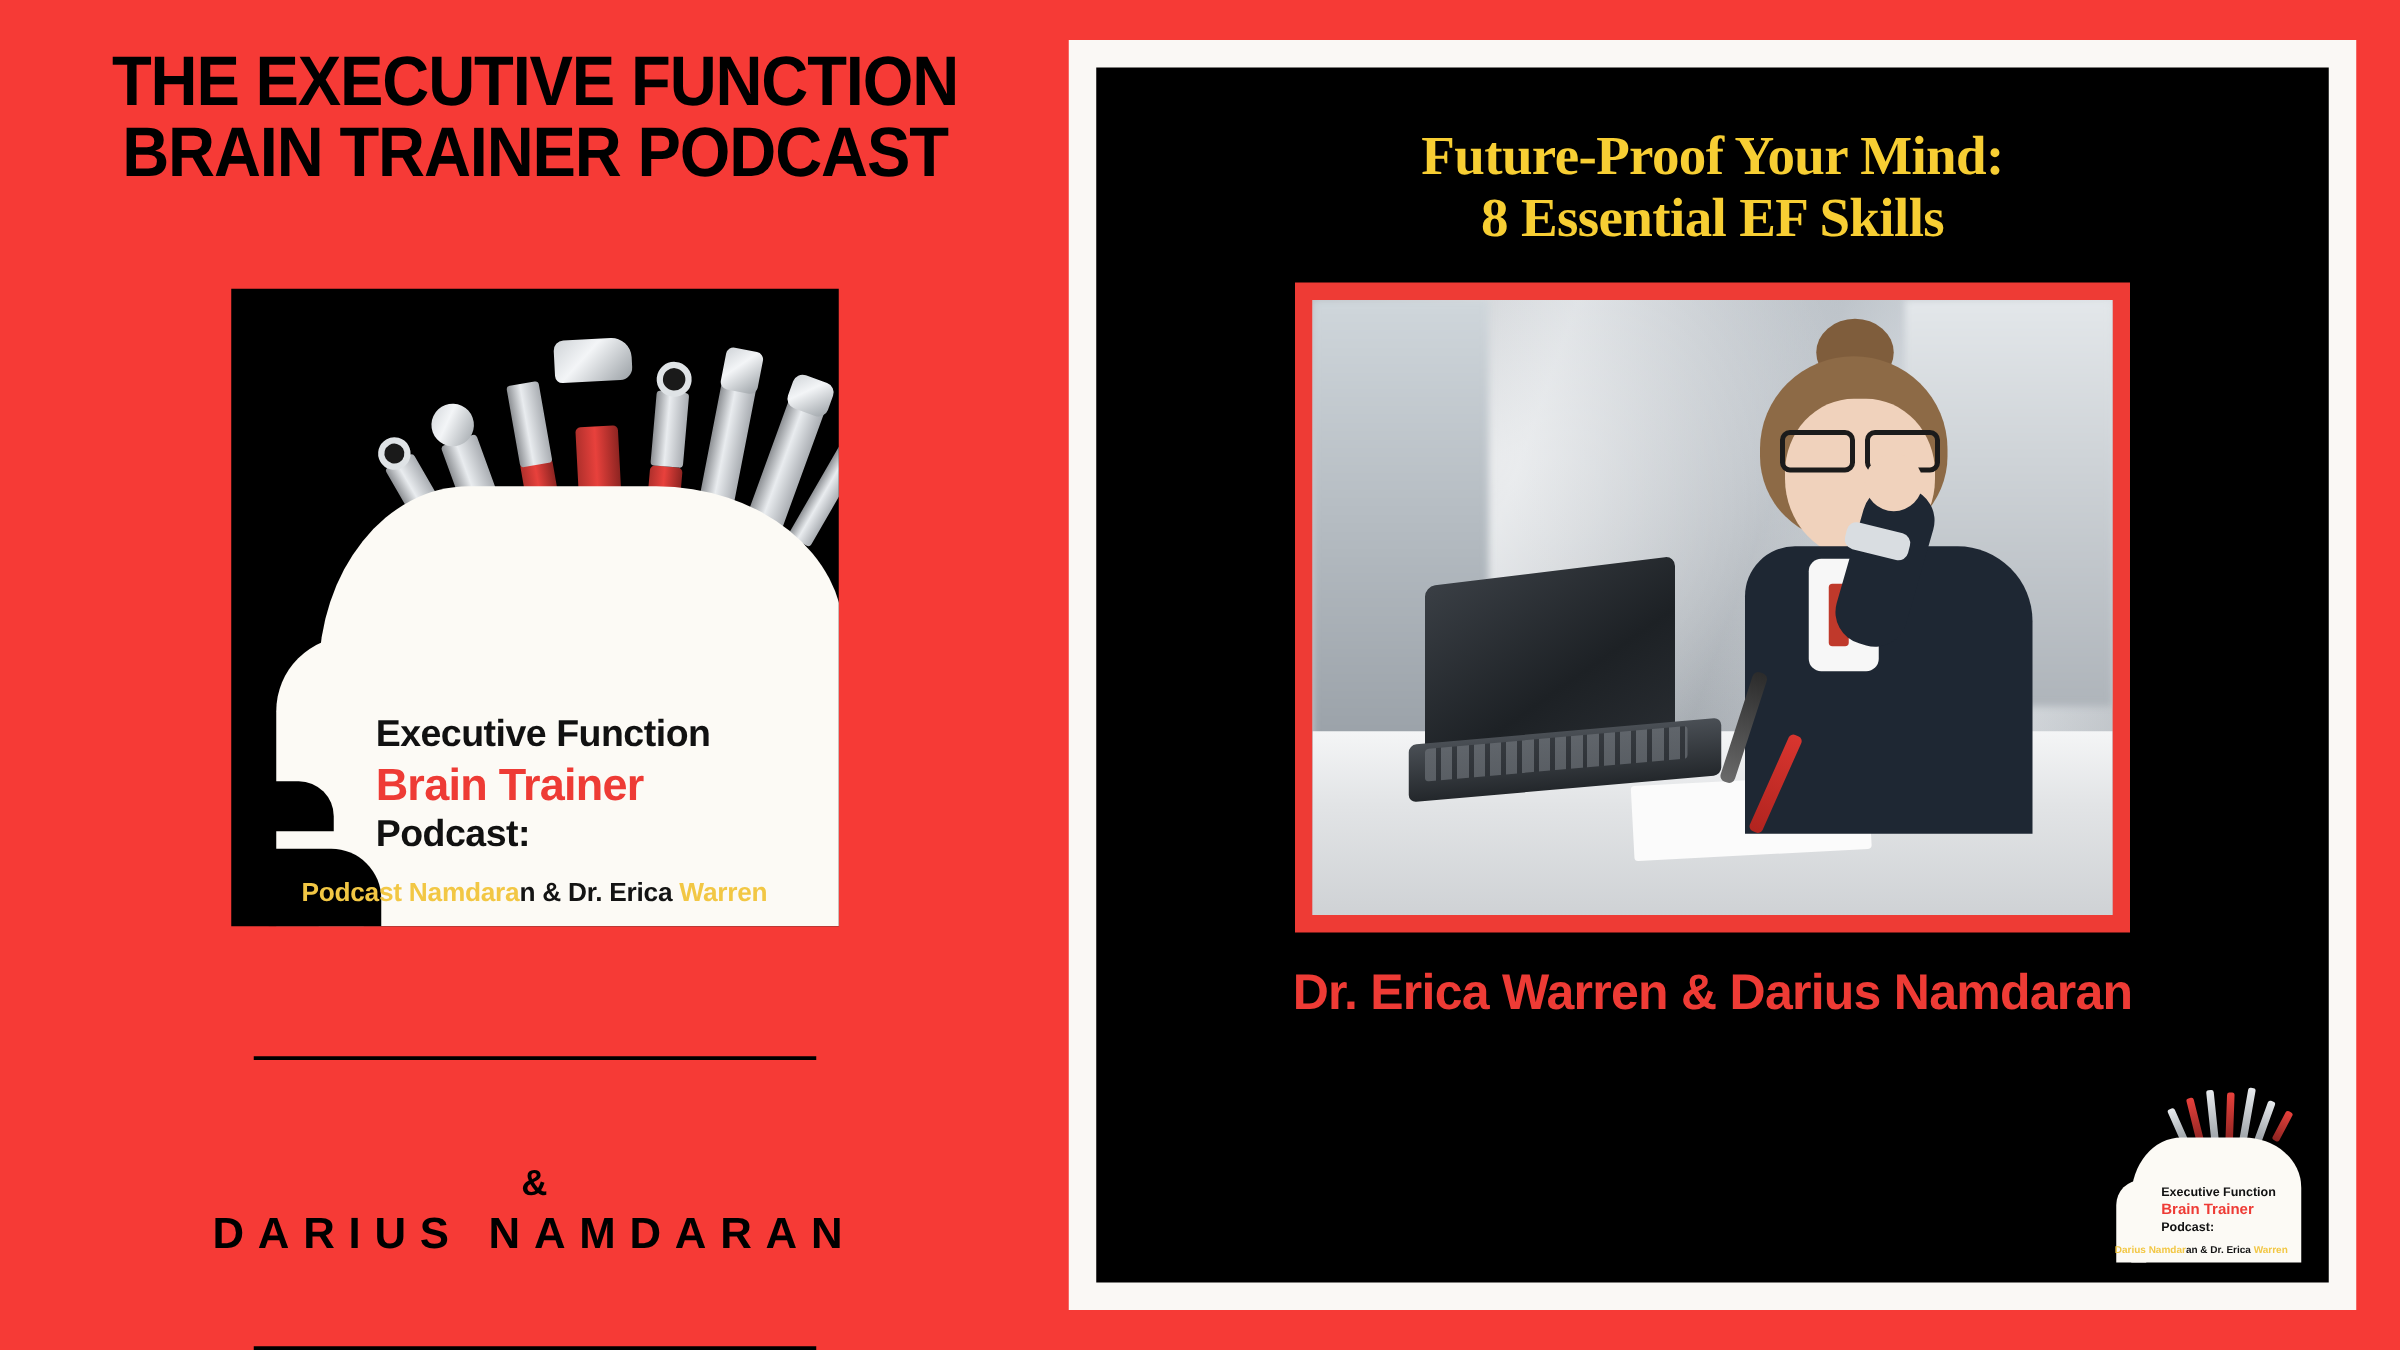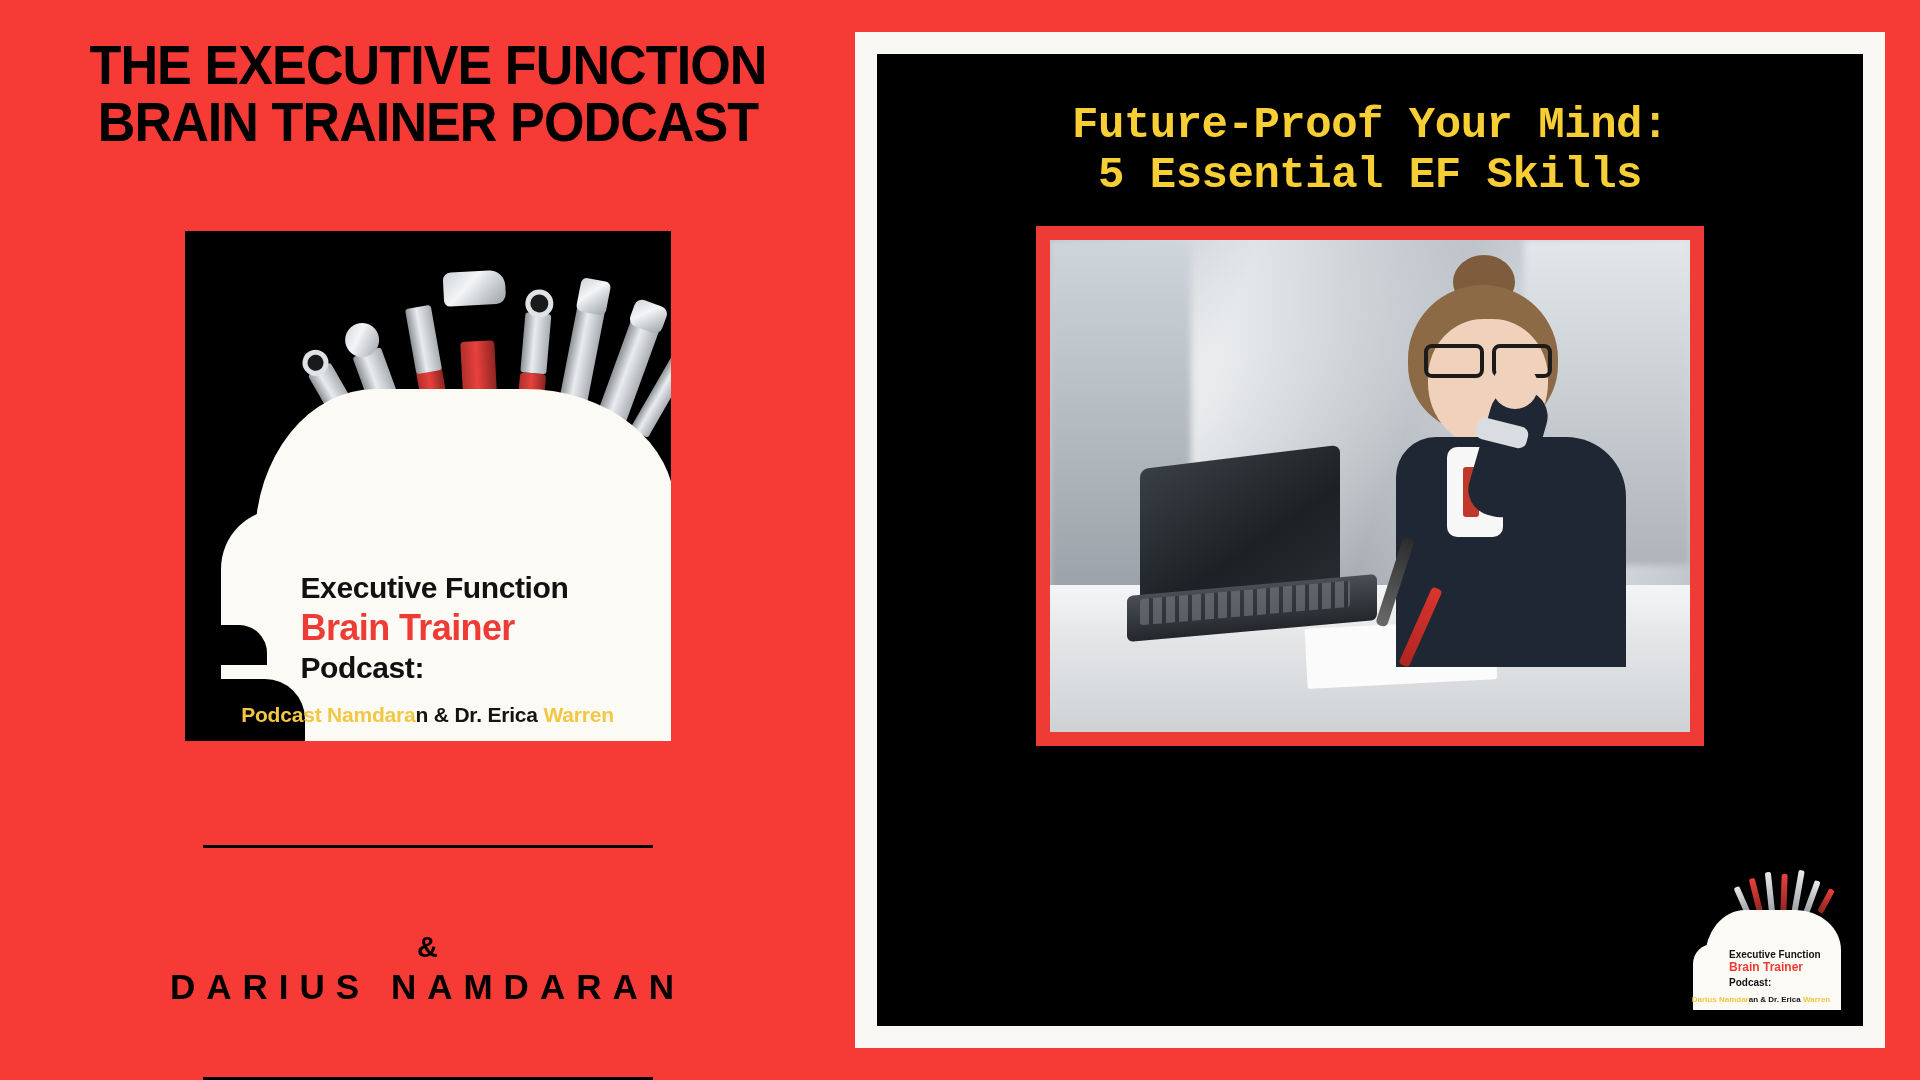--- a/index.html
+++ b/index.html
@@ -125,21 +125,21 @@
   }
   .slide{
     position:relative;
     width:100%; height:100%;
     background:#000;
     overflow:hidden;
   }
   .ep-title{
     margin-top:46px; text-align:center;
     color:#F7CE33; font-weight:bold;
-    font-family:Liberation Mono, monospace;
+    font-family:Liberation Serif, serif;
     font-size:44px; line-height:1.14; letter-spacing:-0.5px;
   }
   .ep-title span{ display:block; }
   .ep-number{
     margin-top:26px; text-align:center;
     color:#FBF0EC; font-weight:bold; font-size:33px;
     letter-spacing:-0.4px;
   }
 
   
@@ -354,21 +354,21 @@
   </div>
 
   <div class="rule bottom"></div>
 </div>
 
 <div class="right-panel">
   <div class="slide">
 
     <div class="ep-title">
       <span>Future-Proof Your Mind:</span>
-      <span>5 Essential EF Skills</span>
+      <span>8 Essential EF Skills</span>
     </div>
 
 
     <div class="photo-frame">
       <div class="photo">
         <div class="ph-bg-blur"></div>
         <div class="ph-win-l"></div>
         <div class="ph-win-r"></div>
         <div class="ph-desk"></div>
         <div class="lt-screen"></div>
@@ -383,20 +383,21 @@
         <div class="ch-shirt"></div>
         <div class="ch-tie"></div>
         <div class="ch-arm"></div>
         <div class="ch-cuff"></div>
         <div class="ch-hand"></div>
         <div class="pp-pen"></div>
         <div class="pp-pencil"></div>
       </div>
     </div>
 
+    <div class="slide-hosts">Dr. Erica Warren &amp; Darius Namdaran</div>
 
     <div class="mini-logo">
       <div class="ml-tools">
         <div class="ml-t" style="left:4px;  height:28px; transform:rotate(-24deg);"></div>
         <div class="ml-t red" style="left:18px; height:36px; transform:rotate(-14deg);"></div>
         <div class="ml-t" style="left:32px; height:42px; transform:rotate(-6deg);"></div>
         <div class="ml-t red" style="left:46px; height:40px; transform:rotate(2deg);"></div>
         <div class="ml-t" style="left:60px; height:44px; transform:rotate(10deg);"></div>
         <div class="ml-t" style="left:74px; height:34px; transform:rotate(20deg);"></div>
         <div class="ml-t red" style="left:88px; height:26px; transform:rotate(28deg);"></div>

